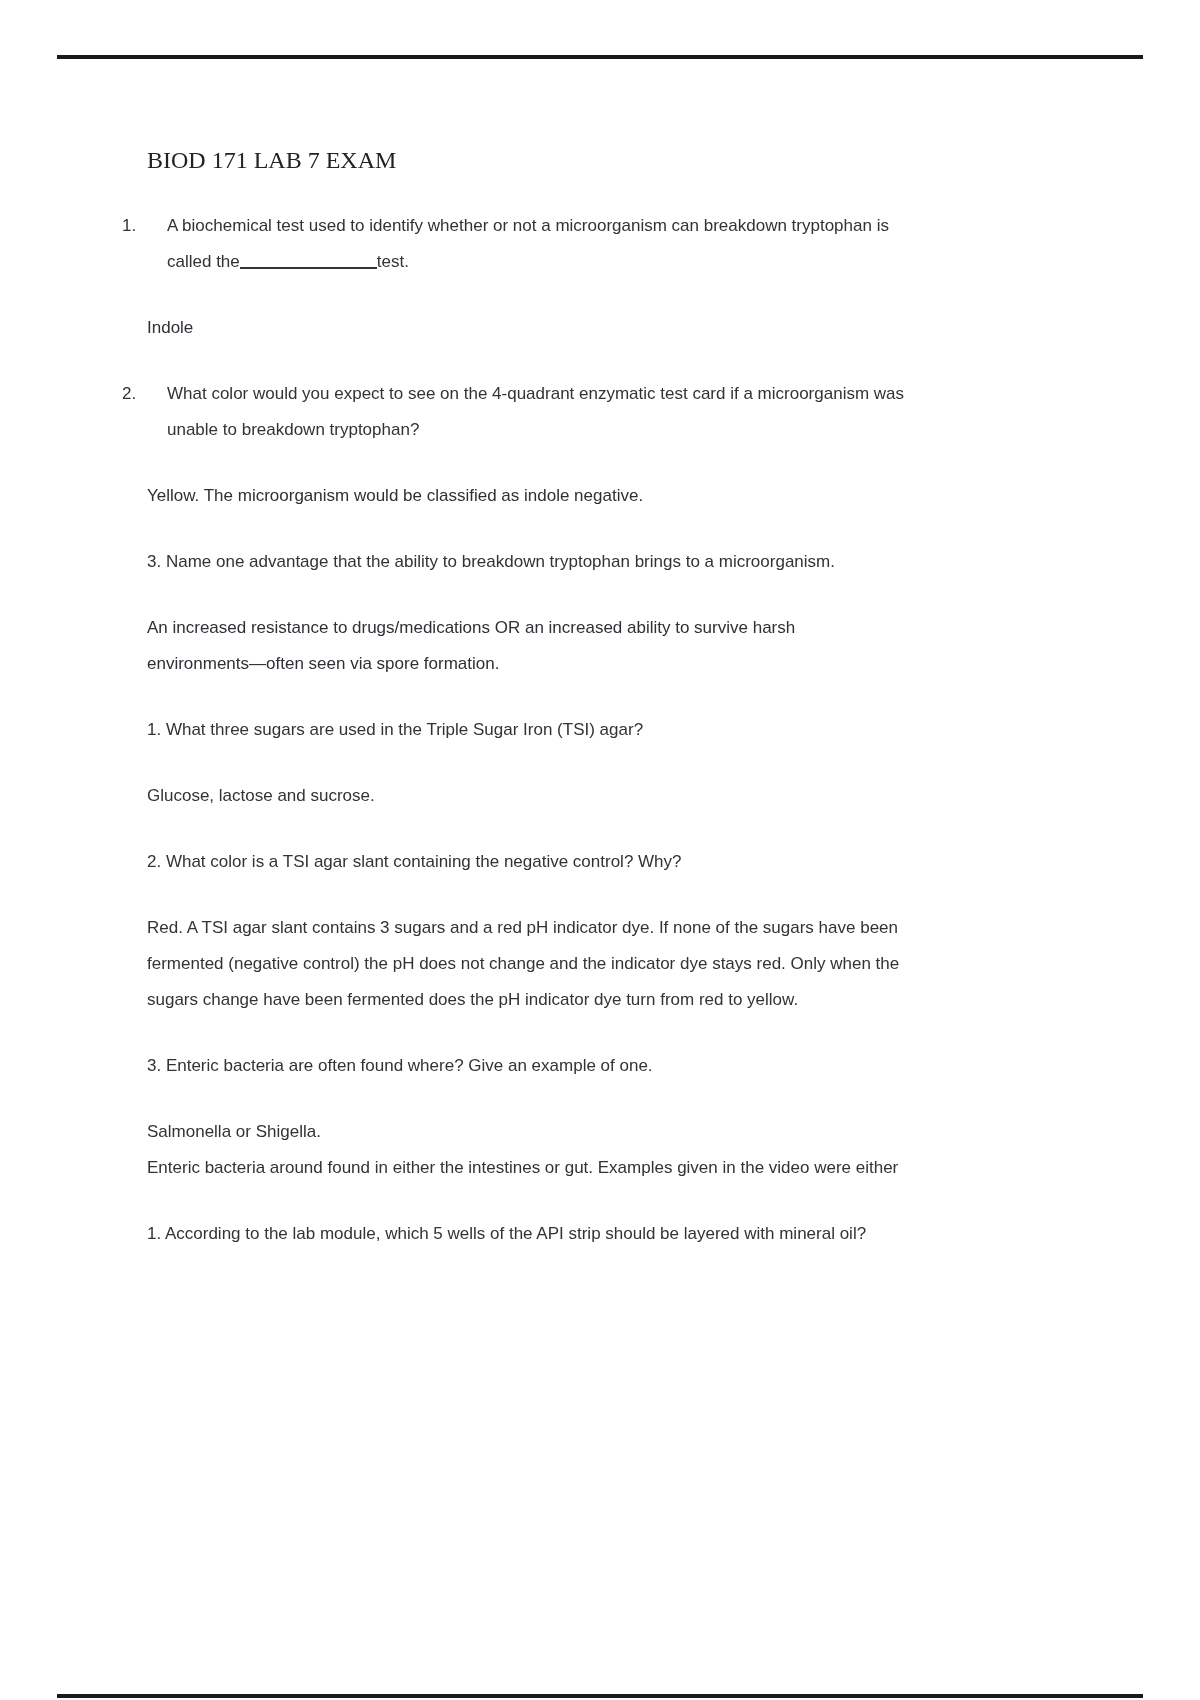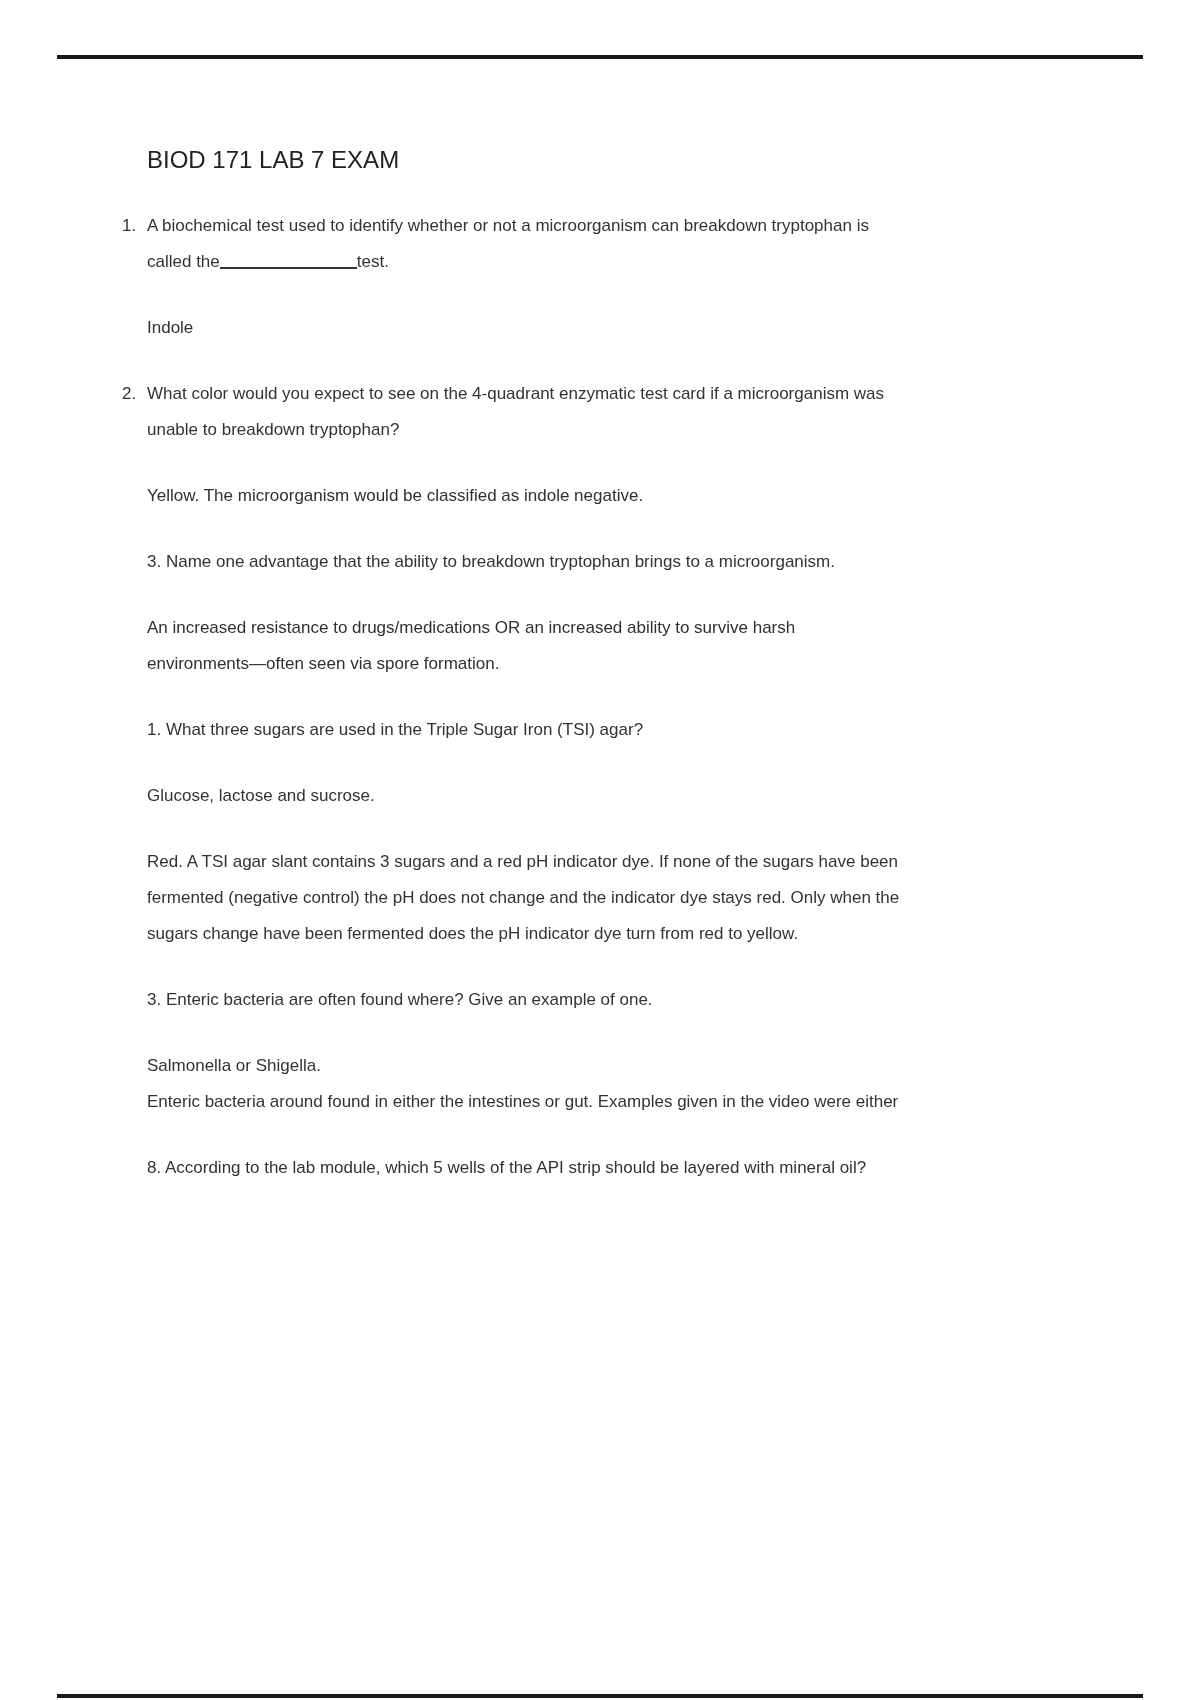--- a/index.html
+++ b/index.html
@@ -26,21 +26,21 @@
   .rule.bottom { top: 1694px; }
 
   .content {
     position: absolute;
     top: 142px;
     left: 147px;
     width: 900px;
   }
 
   .doc-title {
-    font-family: Liberation Sans, sans-serif;
+    font-family: Liberation Serif, serif;
     font-size: 24px;
     font-weight: 400;
     color: #222222;
     line-height: 36px;
     margin: 0 0 30px 0;
   }
 
   .para {
     font-size: 17px;
     line-height: 36px;
@@ -53,21 +53,21 @@
   .listed {
     margin-left: -25px;
     display: flex;
     align-items: flex-start;
   }
   .listed .marker {
     width: 25px;
     flex: 0 0 25px;
     display: inline-block;
   }
-  .listed .qtext { flex: 1 1 auto; }
+  .listed .qtext { flex: 1 1 auto; margin-left: 20px; }
 
   .line { display: block; }
 
   .blank-line {
     display: inline-block;
     width: 137px;
     height: 1em;
     border-bottom: 2px solid #333333;
     vertical-align: baseline;
     margin-bottom: -2px;
@@ -108,33 +108,34 @@
 
     <div class="para bold">
       <span class="line">An increased resistance to drugs/medications OR an increased ability to survive harsh</span>
       <span class="line">environments—often seen via spore formation.</span>
     </div>
 
     <div class="para">1. What three sugars are used in the Triple Sugar Iron (TSI) agar?</div>
 
     <div class="para">Glucose, lactose and sucrose.</div>
 
+    <div class="para">2. What color is a TSI agar slant containing the negative control? Why?</div>
 
     <div class="para">
       <span class="line">Red. A TSI agar slant contains 3 sugars and a red pH indicator dye. If none of the sugars have been</span>
       <span class="line">fermented (negative control) the pH does not change and the indicator dye stays red. Only when the</span>
       <span class="line">sugars change have been fermented does the pH indicator dye turn from red to yellow.</span>
     </div>
 
     <div class="para">3. Enteric bacteria are often found where? Give an example of one.</div>
 
     <div class="para">
       <span class="line">Salmonella or Shigella.</span>
       <span class="line">Enteric bacteria around found in either the intestines or gut. Examples given in the video were either</span>
     </div>
 
-    <div class="para">8. According to the lab module, which 5 wells of the API strip should be layered with mineral oil?</div>
+    <div class="para">1. According to the lab module, which 5 wells of the API strip should be layered with mineral oil?</div>
 
   </div>
 
   <div class="rule bottom"></div>
 
 </div>
 
 </body></html>

